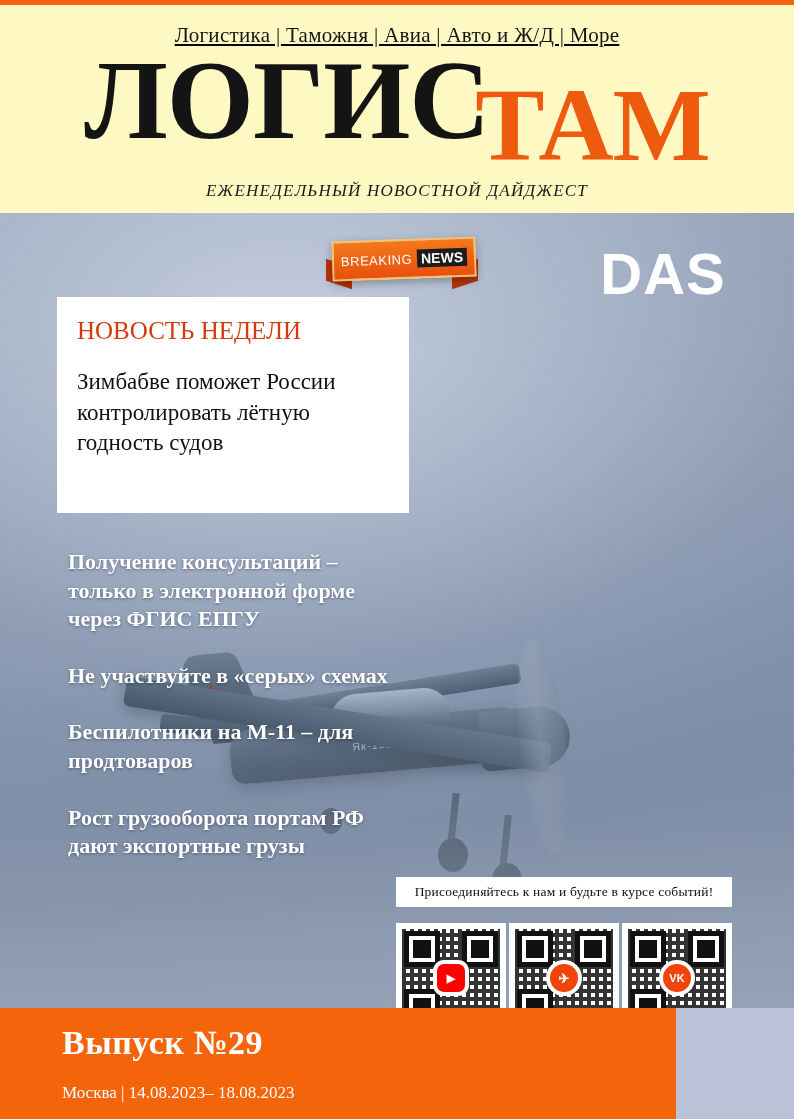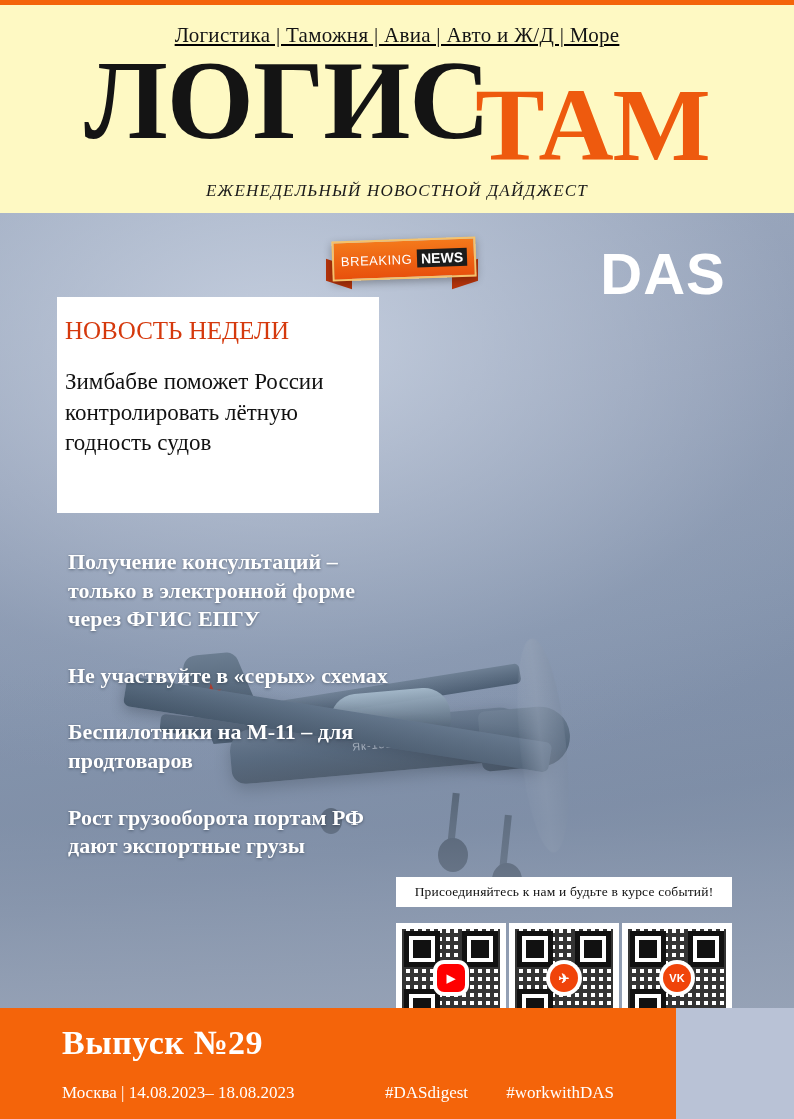--- a/index.html
+++ b/index.html
@@ -277,25 +277,25 @@
     font-size: 17px;
     color: #ffffff;
     margin-top: 8px;
     letter-spacing: 0.2px;
   }
 
   
   .lead-box {
     position: absolute;
     left: 57px; top: 84px;
-    width: 322px;
+    width: 352px;
     height: 216px;
     background: #ffffff;
     box-sizing: border-box;
-    padding: 18px 8px;
+    padding: 18px 20px;
   }
   .lead-box .label {
     color: #d5390d;
     font-size: 25px;
     font-family: "Liberation Serif", serif;
     margin: 2px 0 22px 0;
   }
   .lead-box .headline {
     font-size: 23px;
     line-height: 1.33;
@@ -530,19 +530,15 @@
             </div>
           <div class="badge vk">VK</div>
         </div>
       </div>
     </div>
   </div>
 
   <div class="footer">
     <div class="issue">Выпуск №29</div>
     <div class="dates">Москва | 14.08.2023– 18.08.2023</div>
-    <div class="tags">
-      <span>#DASdigest</span>
-      <span>#workwithDAS</span>
-    </div>
   </div>
 
 </div>
 
 </body></html>

